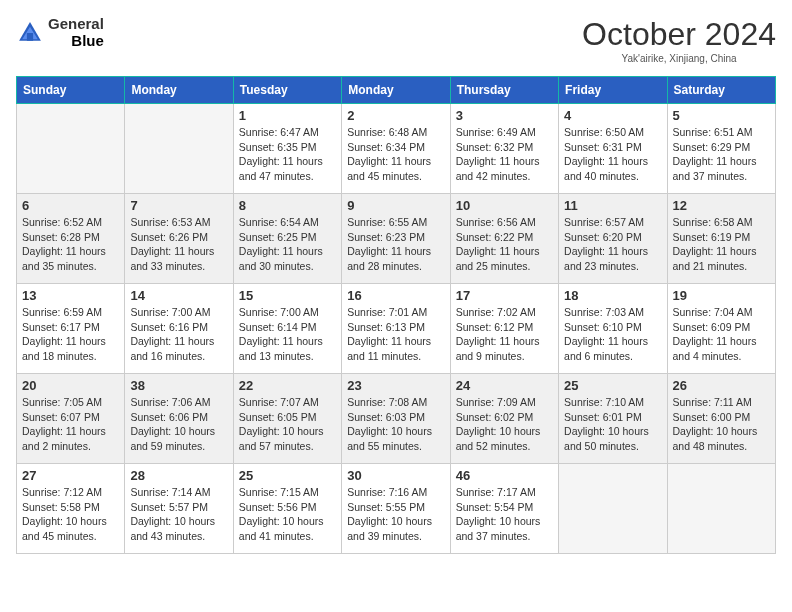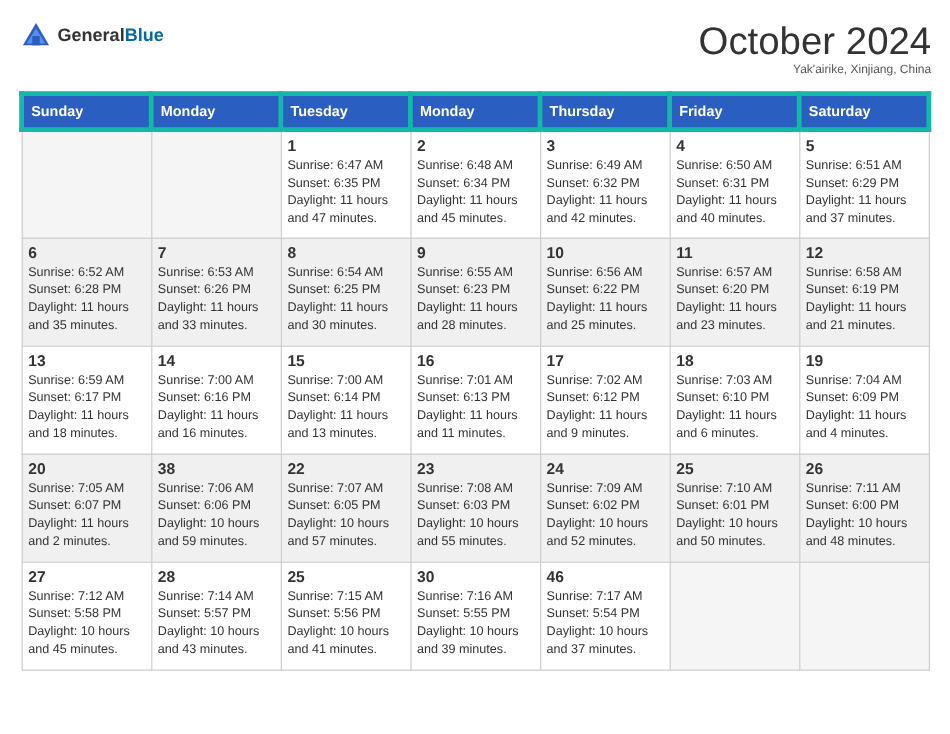--- a/index.html
+++ b/index.html
@@ -16,39 +16,40 @@
       align-items: flex-start;
       margin-bottom: 12px;
     }
     .logo {
       display: flex;
       align-items: center;
       gap: 4px;
     }
     .logo-text {
       display: flex;
-      flex-direction: row;
+      flex-direction: column;
       line-height: 1.1;
     }
     .logo-general {
       font-size: 15px;
       font-weight: bold;
       color: #333;
     }
     .logo-blue {
       font-size: 15px;
       font-weight: bold;
-      color: #0369a1;
+      color: #000000;
+      text-align: right;
     }
     .logo-icon {
       width: 28px;
       height: 28px;
     }
     .title-block {
-      text-align: right;
+      text-align: center;
     }
     .month-title {
       font-size: 32px;
       font-weight: 300;
       color: #333;
     }
     .location {
       font-size: 10px;
       color: #555;
     }
@@ -57,21 +58,21 @@
       border-collapse: collapse;
       font-size: 11px;
     }
     .calendar th {
       background: #2a5fc1;
       color: #fff;
       text-align: left;
       padding: 6px 6px;
       font-weight: 600;
       font-size: 12px;
-      border: 4px solid #14b8a6;
+      border: 1px solid #14b8a6;
       margin-left: 44px;
     }
     .calendar td {
       border: 1px solid #ccc;
       vertical-align: top;
       padding: 4px 5px;
       width: calc(100%/7);
       min-height: 80px;
       height: 90px;
       background: #fff;

